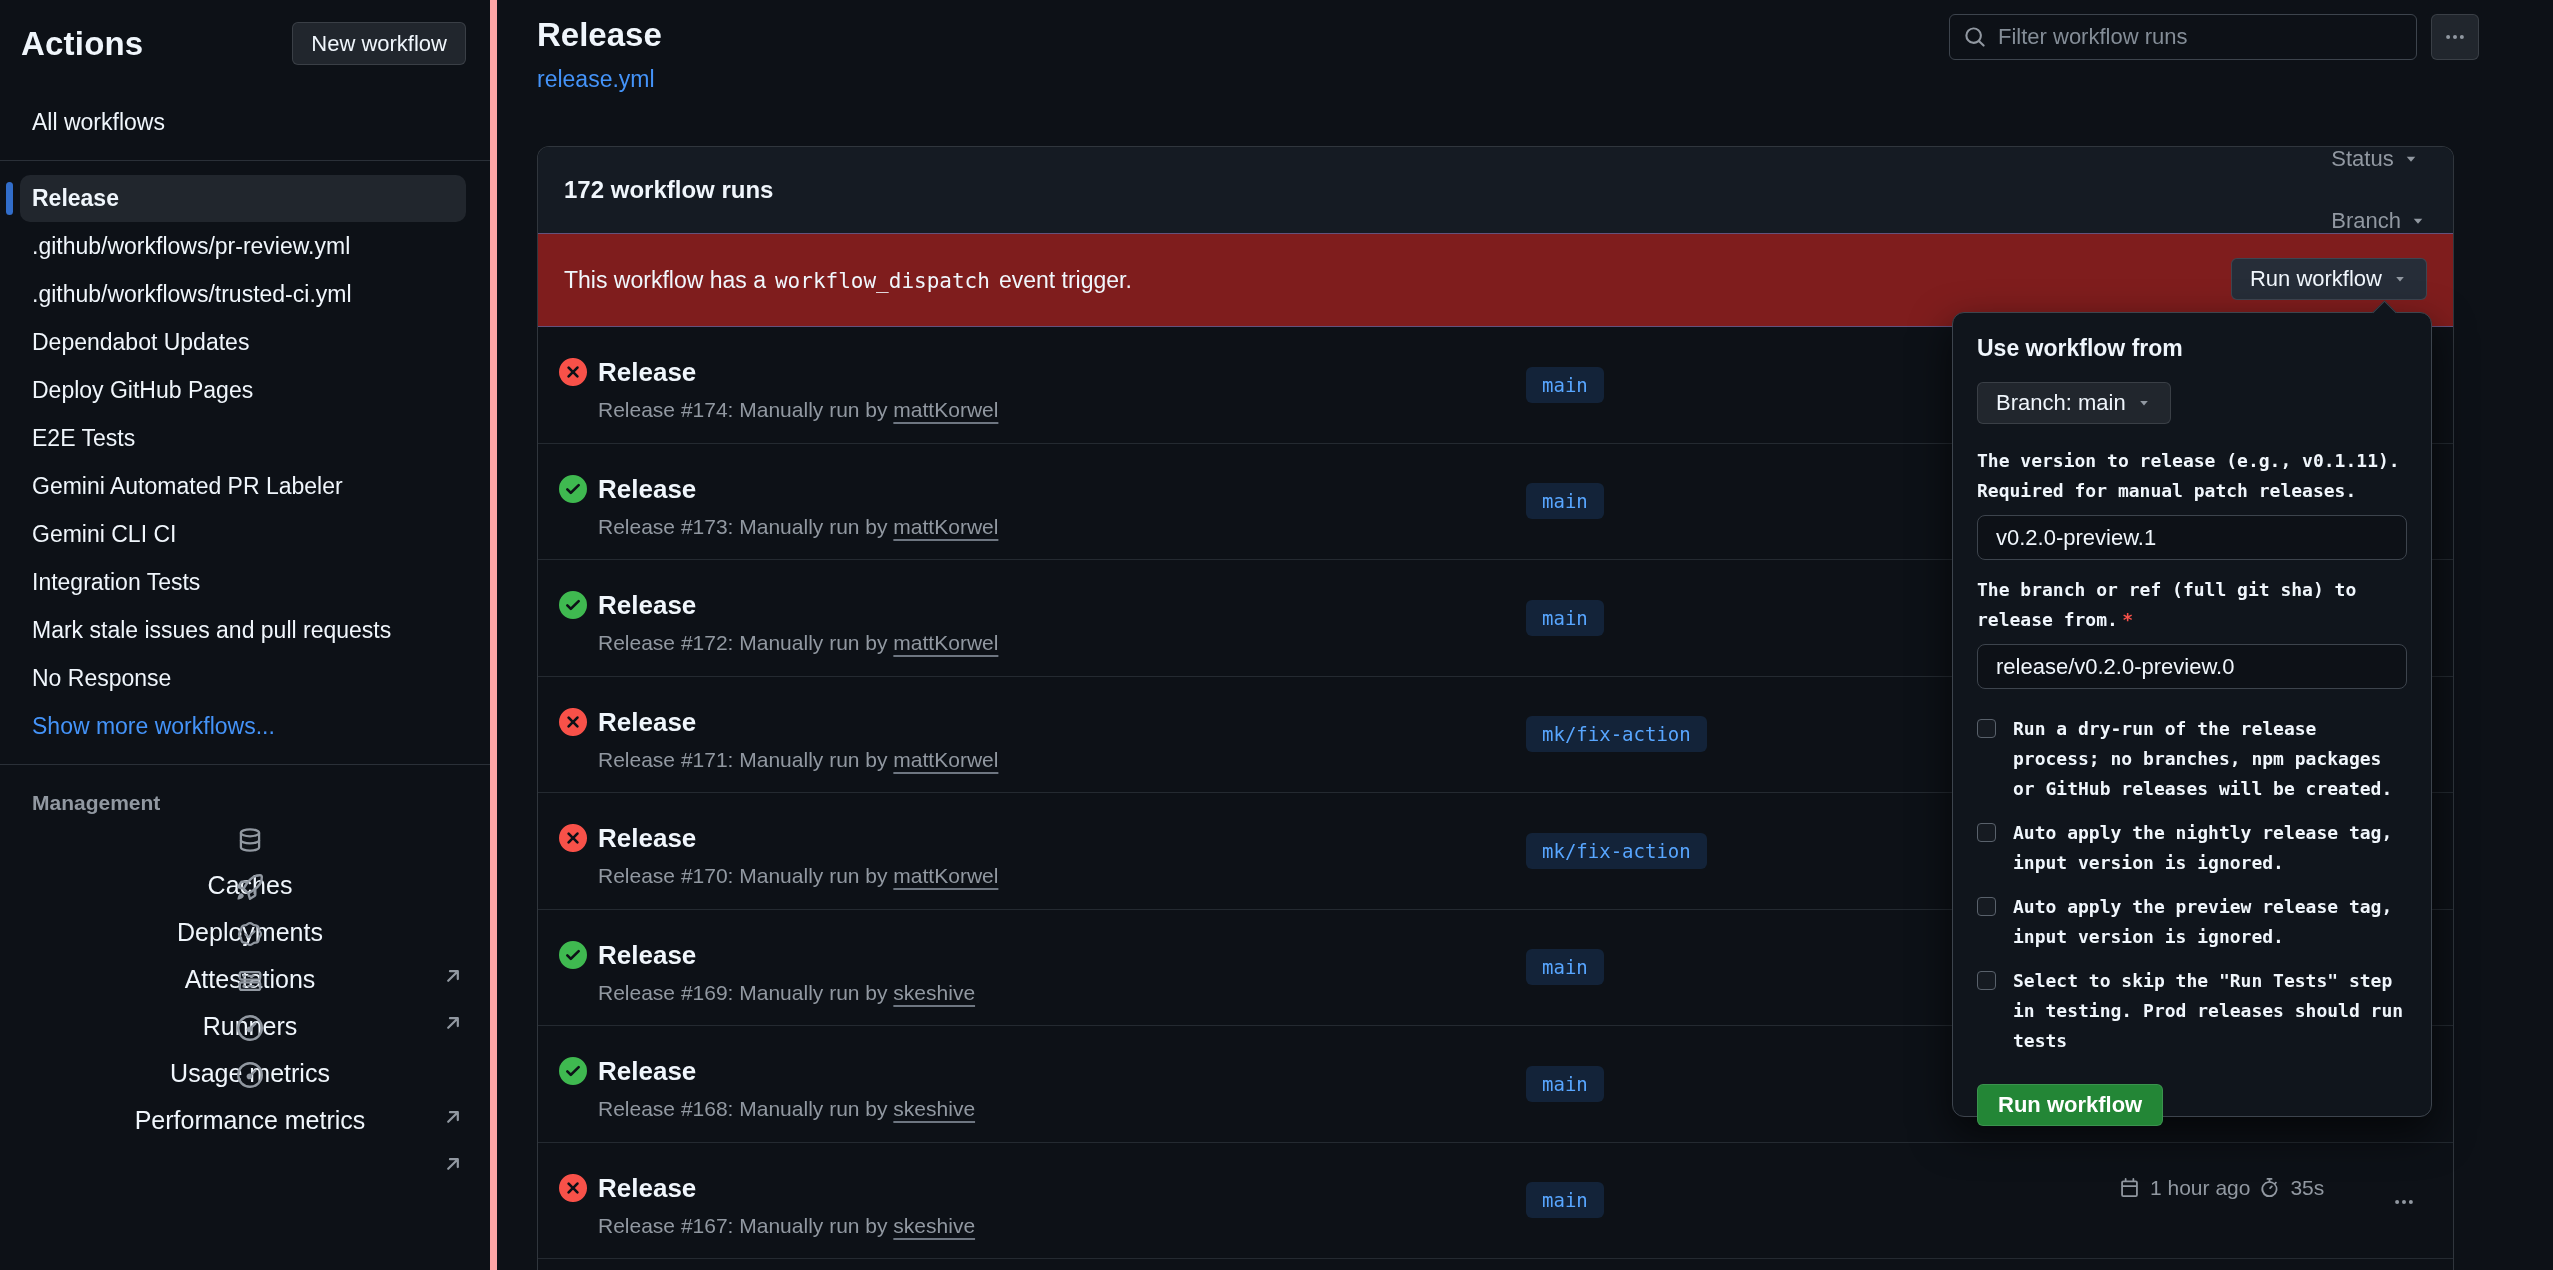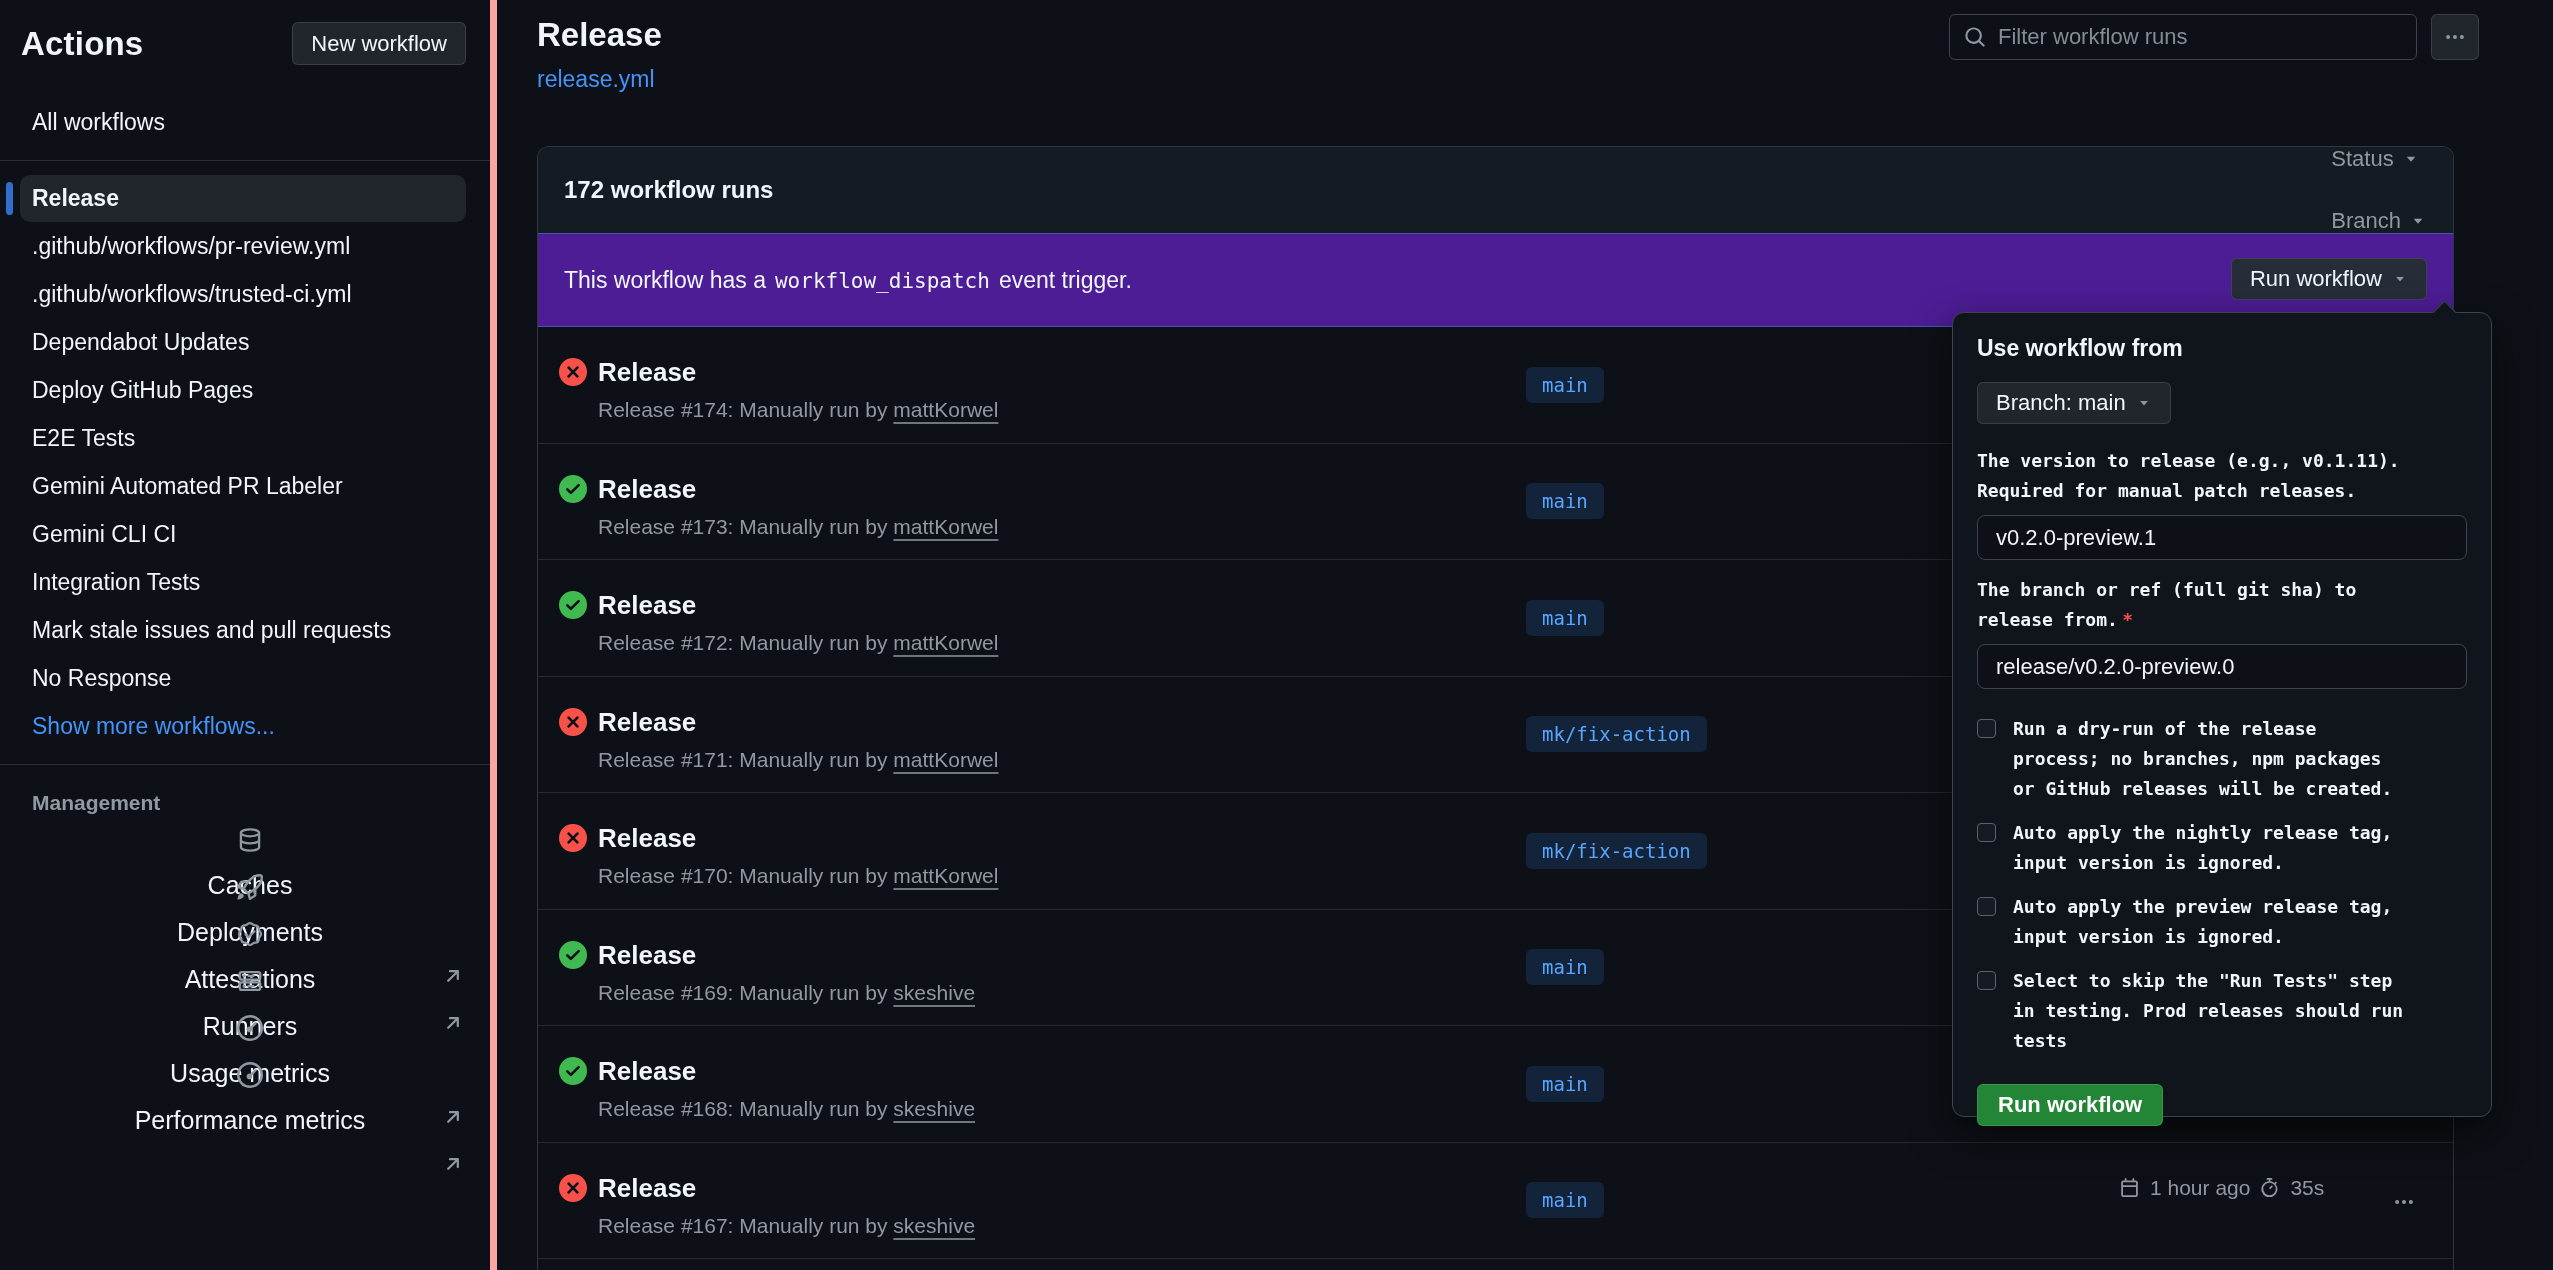--- a/index.html
+++ b/index.html
@@ -54,21 +54,21 @@
 
   
   .card { position:absolute; left:40px; top:146px; width:1917px; height:1124px;
     border:1px solid #30363d; border-bottom:0; border-radius:12px 12px 0 0;
     background:#0d1117; overflow:hidden; }
   .card-head { height:86px; background:#151b23; display:flex; align-items:center; padding:0 26px; }
   .count { font-size:24px; font-weight:700; }
   .filters { margin-left:auto; display:flex; gap:36px;flex-direction:column; }
   .filter-dd { color:#9198a1; font-size:22px; display:flex; align-items:center; gap:8px; cursor:pointer; }
   .filter-dd .ico { width:18px; height:18px; }
-  .banner { height:94px; background:#4c1d95; border-top:1px solid rgba(76,125,204,.55);
+  .banner { height:94px; background:#7f1d1d; border-top:1px solid rgba(76,125,204,.55);
     border-bottom:1px solid rgba(76,125,204,.55); display:flex; align-items:center;
     padding:0 26px; font-size:23px; position:relative; }
   .banner code { font-family:"DejaVu Sans Mono", monospace; font-size:21px; margin:0 9px; }
   .banner-run-btn { position:absolute; right:26px; top:24px; height:42px; background:#262d38; }
   .banner-run-btn .ico { width:16px; height:16px; color:#9198a1; }
 
   .run-row { height:116.5px; border-bottom:1px solid #242a31; position:relative; }
   .status-ico { position:absolute; left:21px; top:31px; width:28px; height:28px; }
   .run-title { position:absolute; left:60px; top:30px; font-size:26px; font-weight:700; color:#f0f6fc; }
   .run-sub { position:absolute; left:60px; top:71px; font-size:21px; color:#9198a1; }
@@ -79,21 +79,21 @@
     font-size:19px; padding:7px 16px; border-radius:6px; }
   .meta { position:absolute; left:1582px; top:33px; color:#9198a1; font-size:21px;
     display:flex; gap:10px; }
   .meta .line { display:flex; align-items:center; gap:11px; }
   .meta .ico { width:19px; height:19px; }
   .row-kebab { position:absolute; left:1843px; top:41px; width:46px; height:36px; color:#9198a1;
     display:flex; align-items:center; justify-content:center; cursor:pointer; border-radius:6px; }
   .row-kebab .ico { width:22px; height:22px; }
 
   
-  .popover { position:absolute; left:1455px; top:312px; width:540px; height:805px;
+  .popover { position:absolute; left:1455px; top:312px; width:480px; height:805px;
     background:#10151c; border:1px solid #3d444d; border-radius:12px;
     box-shadow:0 16px 40px rgba(0,0,0,.65); padding:18px 24px; z-index:6; }
   .popover::before { content:""; position:absolute; top:-9px; right:38px; width:16px; height:16px;
     background:#10151c; border-left:1px solid #3d444d; border-top:1px solid #3d444d;
     transform:rotate(45deg); }
   .pop-title { font-size:23px; font-weight:700; margin:4px 0 20px; }
   .branch-btn { height:42px; background:#21262d; margin-bottom:22px; font-size:22px; }
   .branch-btn .ico { width:16px; height:16px; color:#9198a1; }
   .mono-help { font-family:"DejaVu Sans Mono", monospace; font-weight:700; font-size:18px;
     line-height:30px; white-space:pre-line; color:#f0f6fc; }

